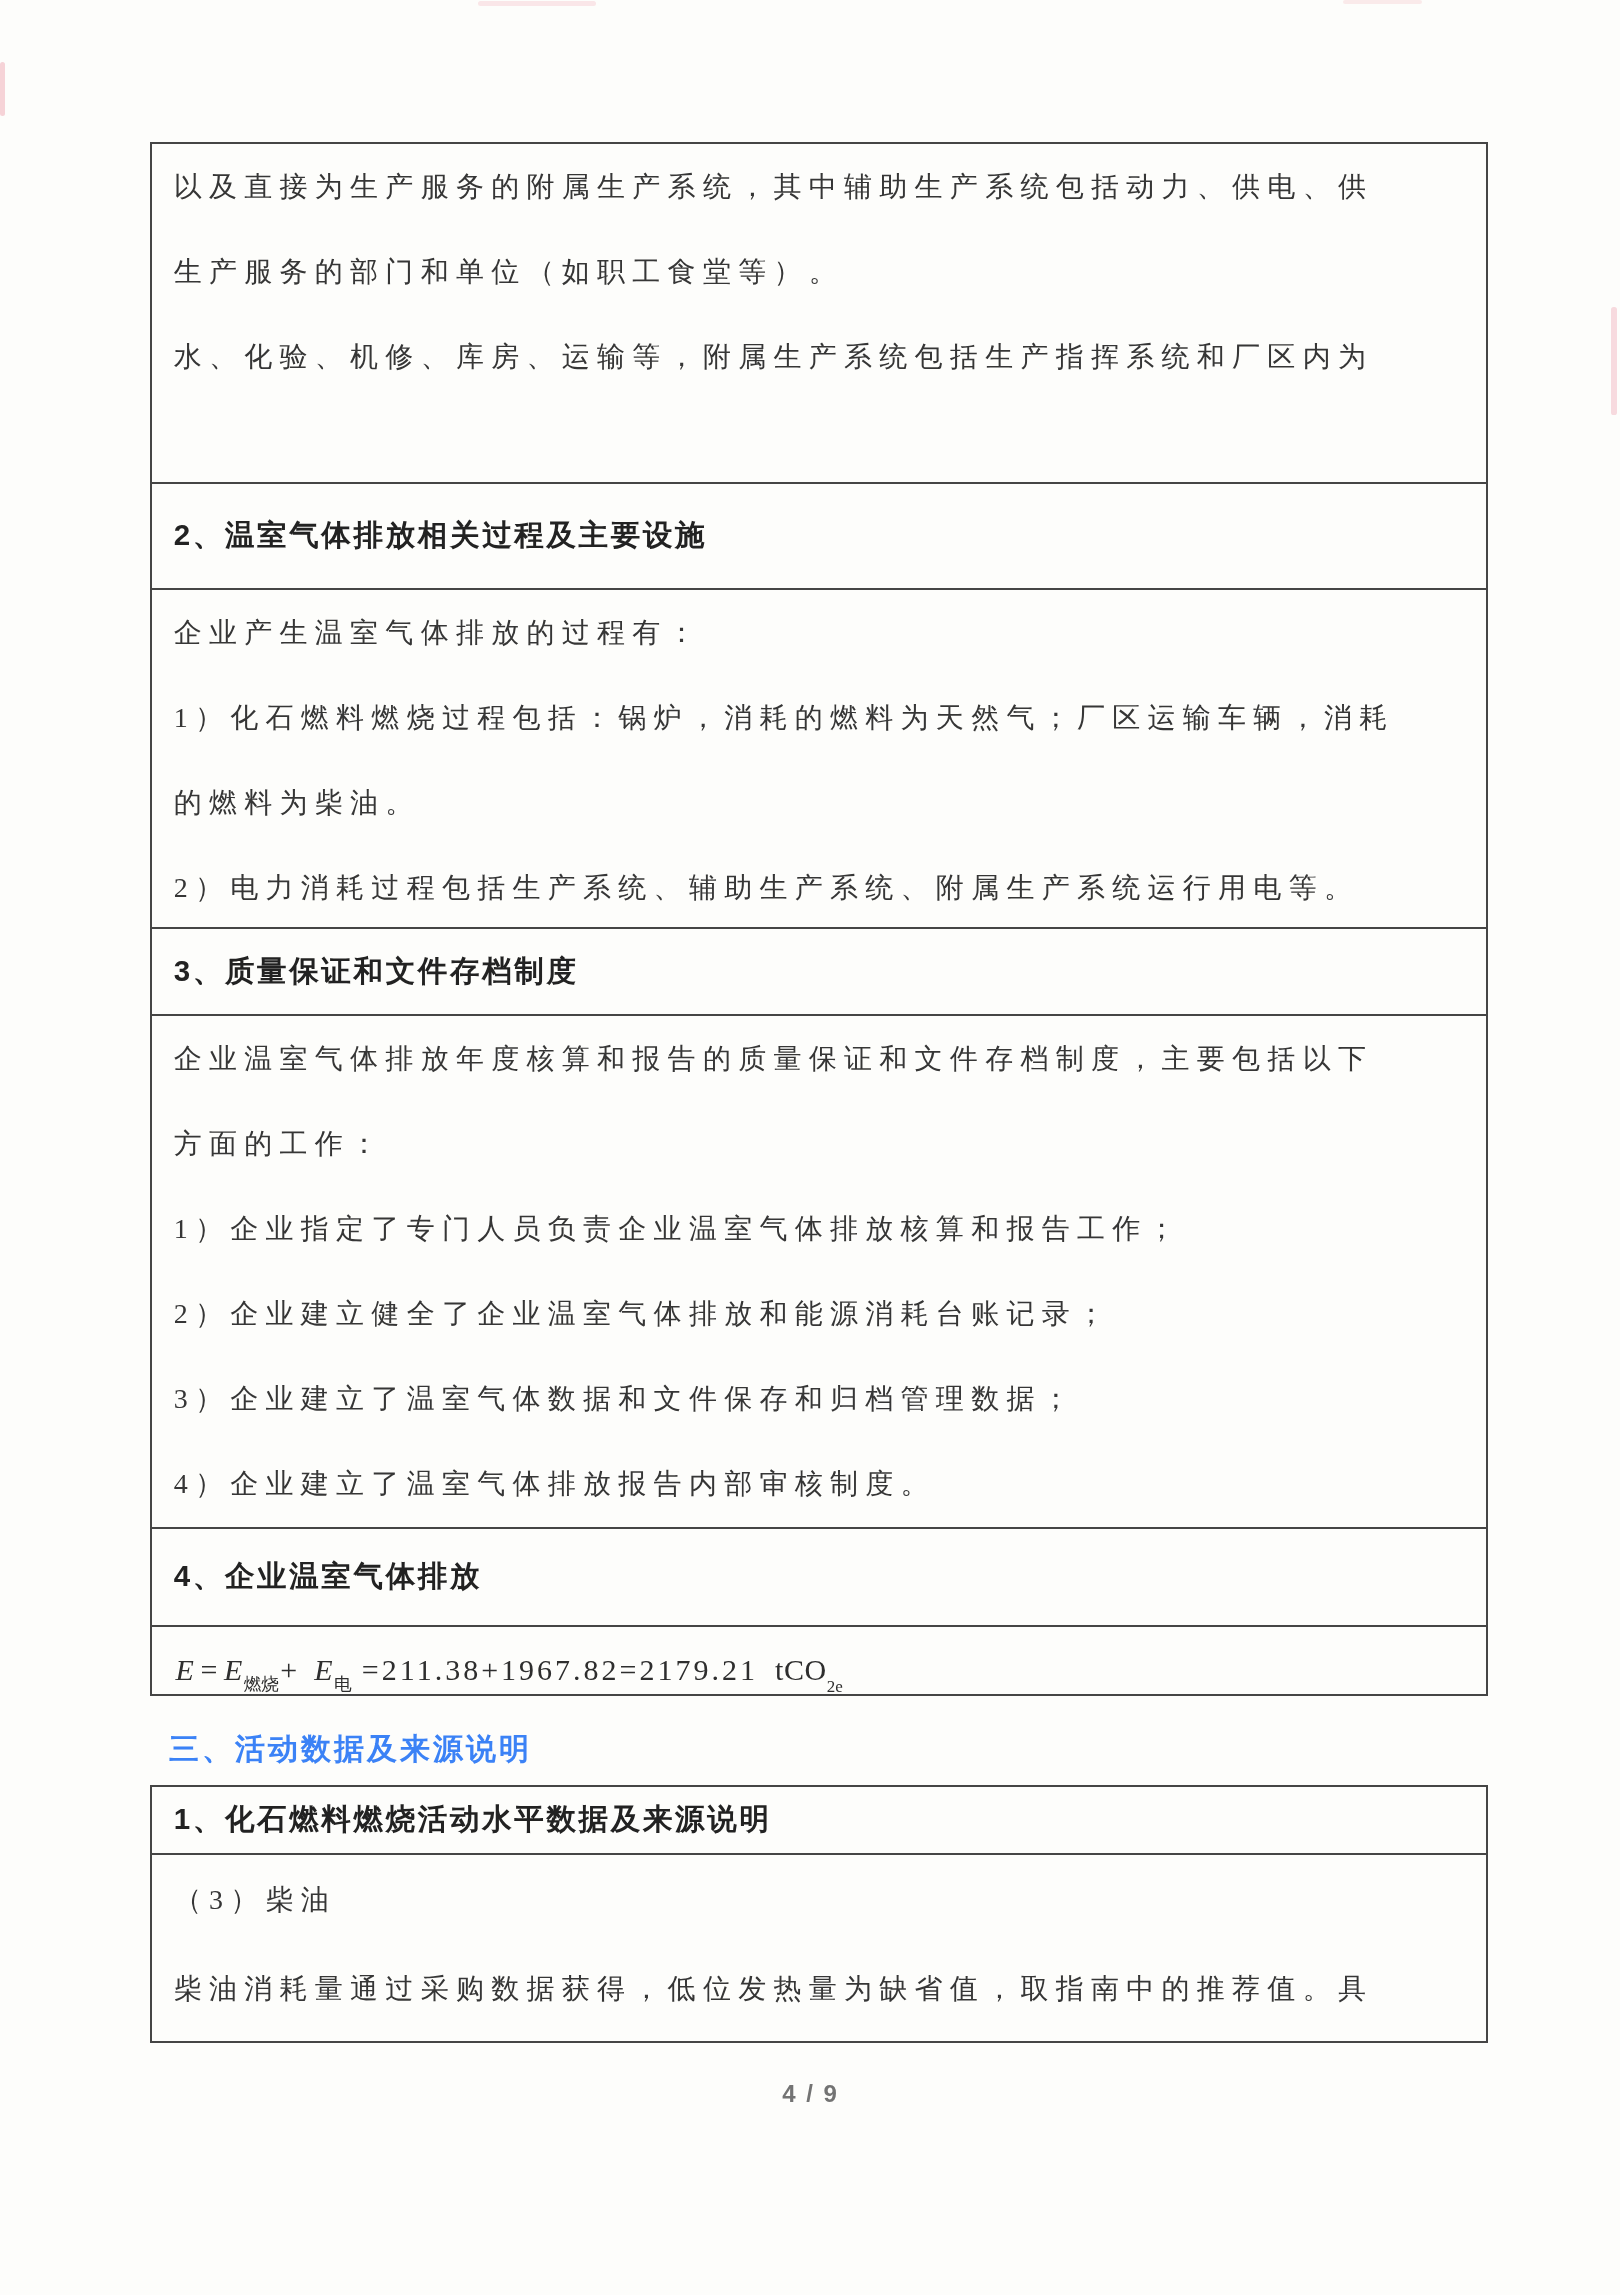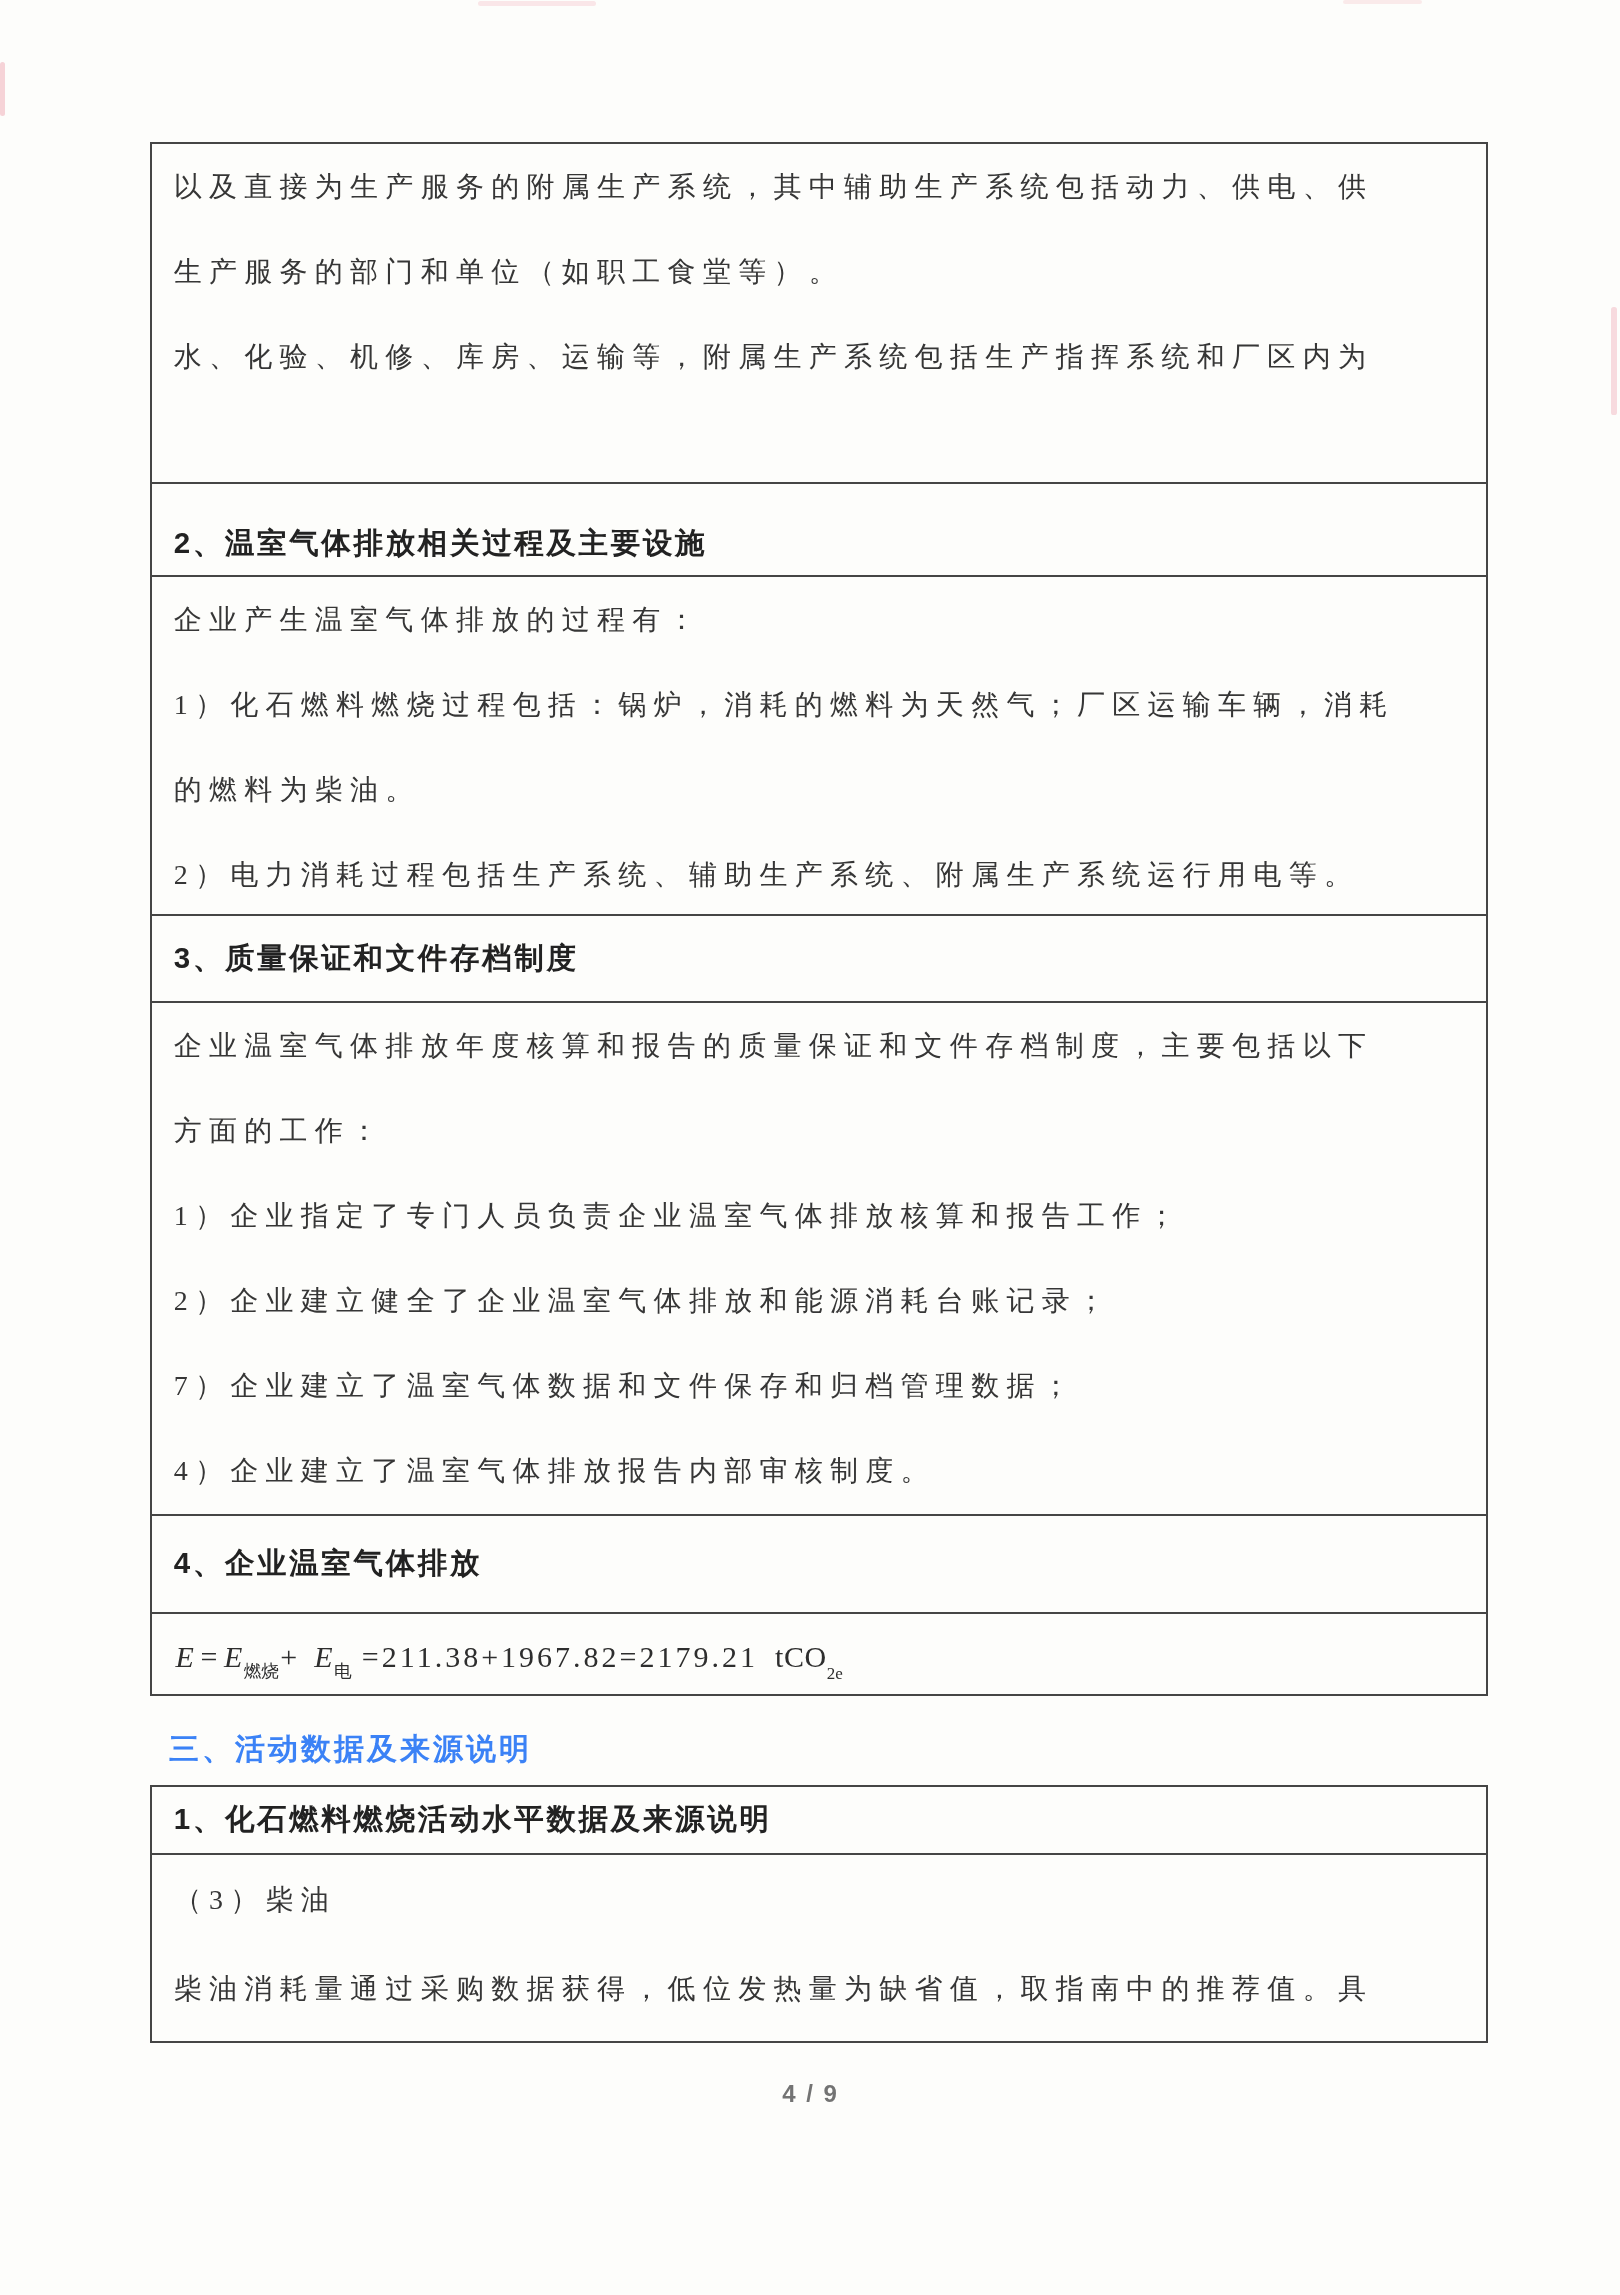--- a/index.html
+++ b/index.html
@@ -43,21 +43,21 @@
   .header-row{
     display:flex;align-items:center;
     font-family:"Liberation Sans", sans-serif;
     font-weight:700;
     font-size:29.5px;
     letter-spacing:0.09em;
     color:#222;
   }
   
   .rA{height:340px;}
-  .rB{height:65px;margin-top:28px;}
+  .rB{height:106px;}
   .rC{height:339px;}
   .rD{height:87px;}
   .rE{height:513px;}
   .rF{height:98px;}
   .rG{height:86px;}
   .r2H{height:68px;}
   .r2B{height:174px;}
   
   .formula-row{
     display:flex;align-items:center;
@@ -141,21 +141,21 @@
 
     <div class="row header-row rD">
       <span>3、质量保证和文件存档制度</span>
     </div>
 
     <div class="row body-row lh130 rE">
       <div class="line">企业温室气体排放年度核算和报告的质量保证和文件存档制度，主要包括以下</div>
       <div class="line">方面的工作：</div>
       <div class="line">1）企业指定了专门人员负责企业温室气体排放核算和报告工作；</div>
       <div class="line">2）企业建立健全了企业温室气体排放和能源消耗台账记录；</div>
-      <div class="line">7）企业建立了温室气体数据和文件保存和归档管理数据；</div>
+      <div class="line">3）企业建立了温室气体数据和文件保存和归档管理数据；</div>
       <div class="line">4）企业建立了温室气体排放报告内部审核制度。</div>
     </div>
 
     <div class="row header-row rF">
       <span>4、企业温室气体排放</span>
     </div>
 
     <div class="row formula-row rG">
       <span class="f-var">E</span>
       <span class="f-op">=</span>

